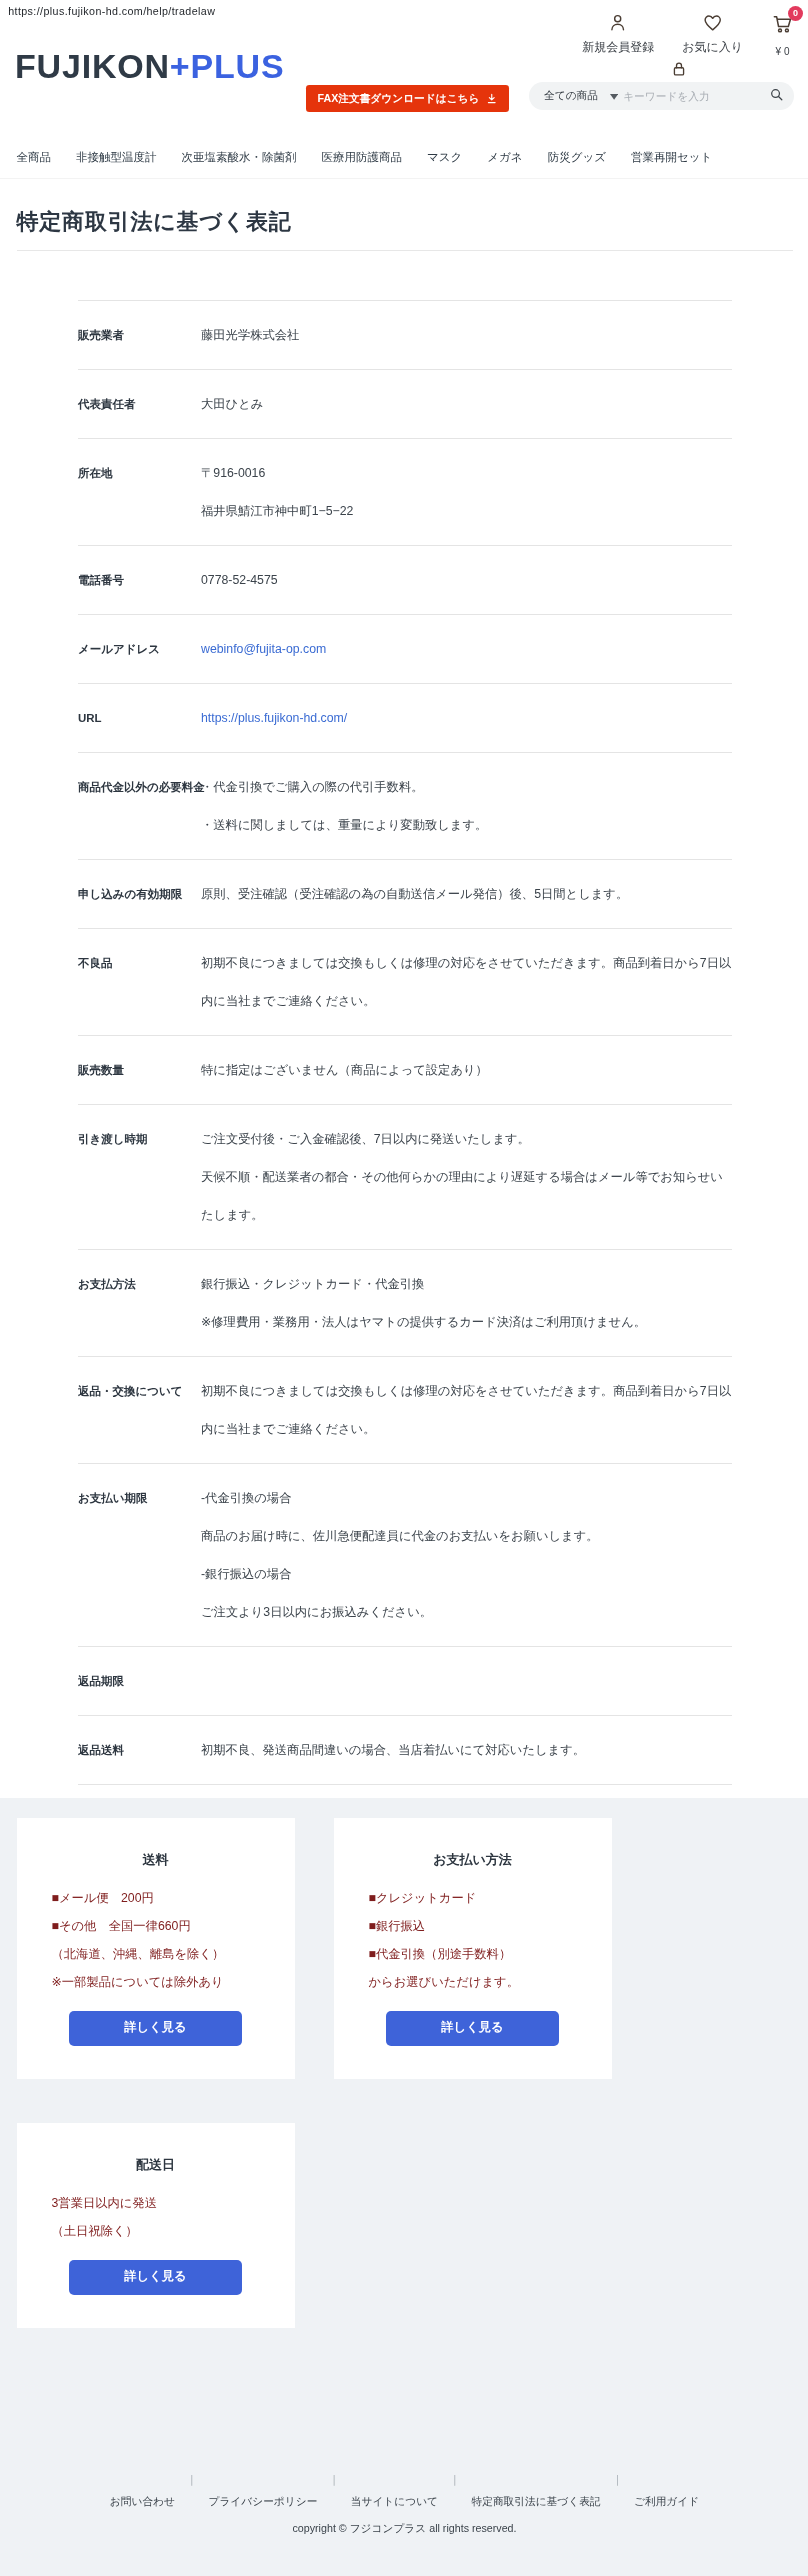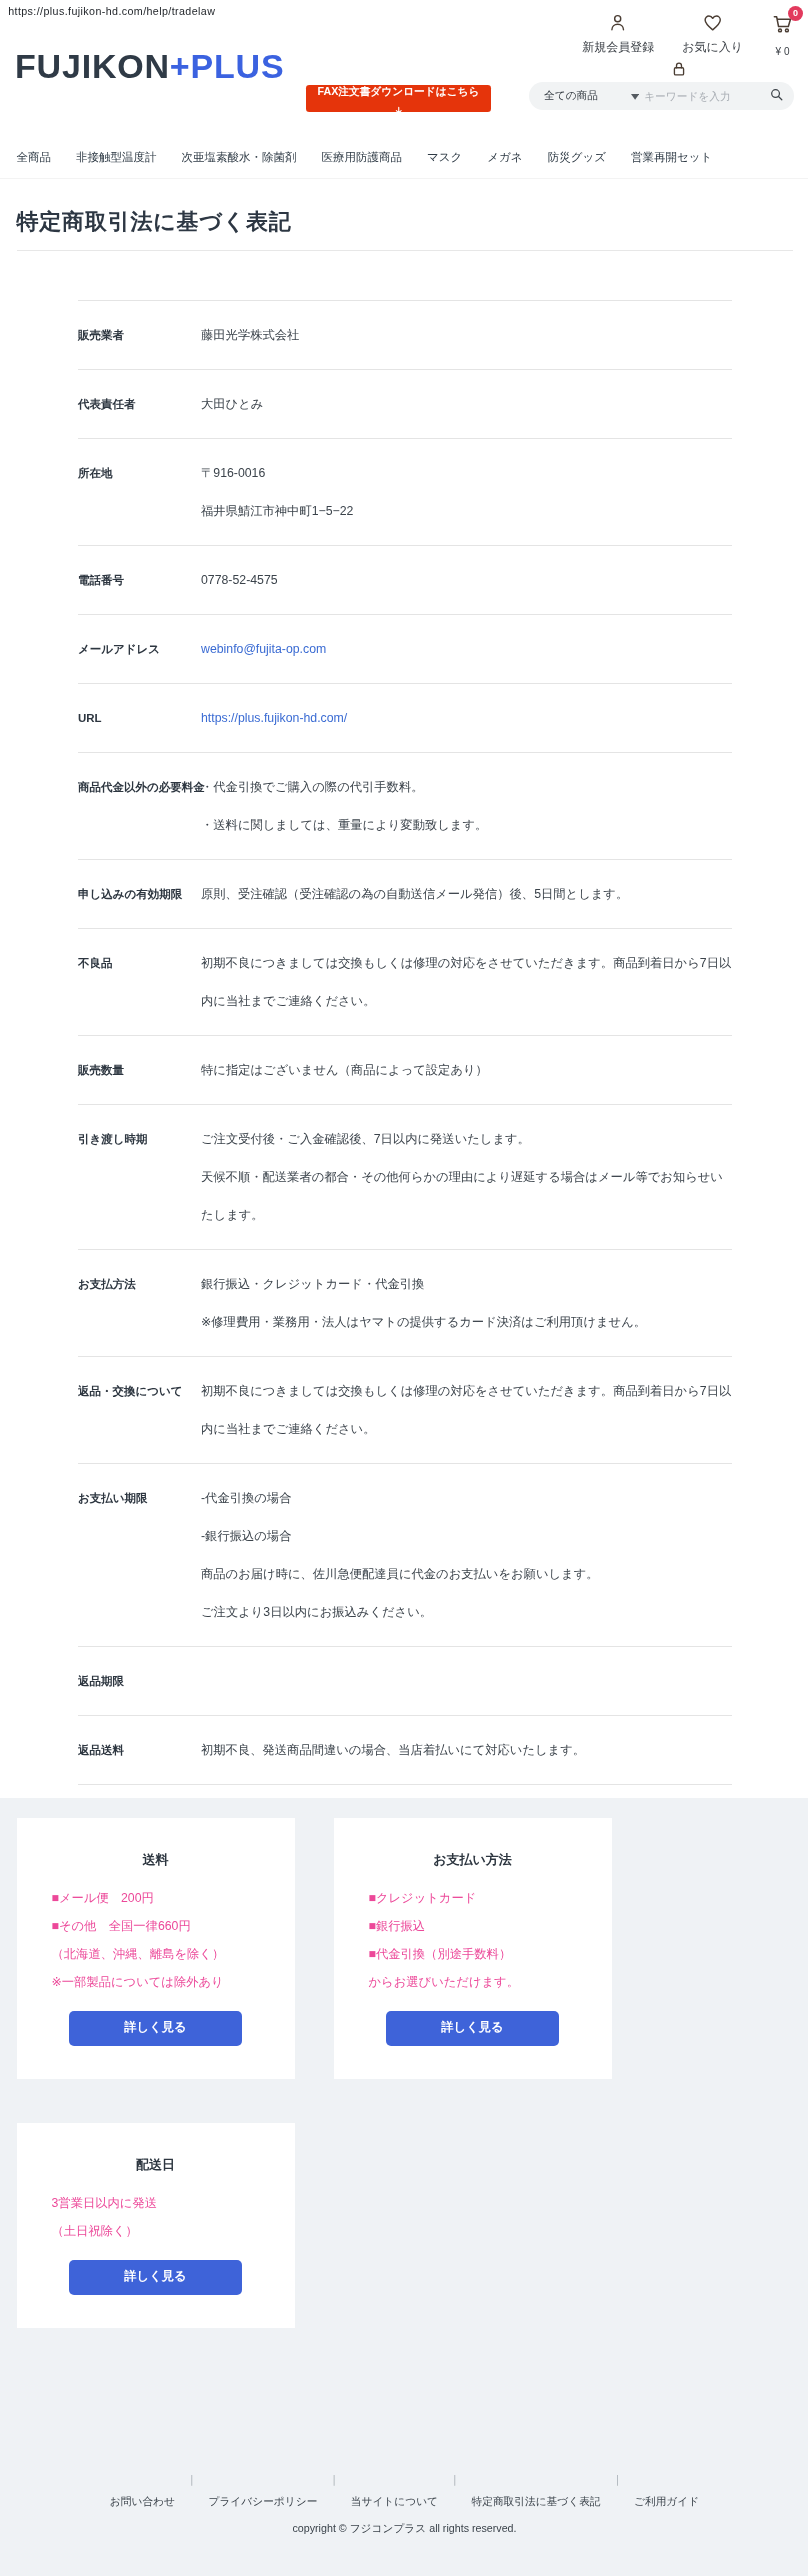--- a/index.html
+++ b/index.html
@@ -16,21 +16,20 @@
   .logo { position:absolute; left:15px; top:35px; font-size:34px; font-weight:bold; letter-spacing:0.8px;margin-top:12px; }
   .logo .p1 { color:#2f3a46; }
   .logo .p2 { color:#3b62e0; }
 
   .fax-btn {
     position:absolute; left:306px; top:85px; height:27px;
     background:#e5340b; color:#fff; border:none; border-radius:3.3px;
     font-size:10.7px; font-weight:bold; padding:0 11.5px;
     display:flex; align-items:center; gap:6.6px; cursor:pointer;
     font-family:inherit;
-    flex-direction:column;
   }
 
   .account-row { position:absolute; top:11.5px; right:15px; display:flex; gap:28px; align-items:flex-start; z-index:1; }
   .acct-item { display:flex; flex-direction:column; align-items:center; gap:3.3px; cursor:pointer; }
   .acct-item .lbl { font-size:12px; color:#3a3f45; white-space:nowrap; }
   .icon-stroke { stroke:#4a3d33; fill:none; stroke-width:1.6; stroke-linecap:round; stroke-linejoin:round; }
   .cart-wrap { position:relative; }
   .cart-badge {
     position:absolute; top:-5.8px; right:-9px; width:15px; height:15px; border-radius:50%;
     background:#e23a5d; color:#fff; font-size:9px; font-weight:bold;
@@ -38,21 +37,21 @@
   }
   .cart-total { font-size:10px; color:#3a3f45; margin-top:5px; }
 
   .login-item { position:absolute; top:59px; right:105px; z-index:0; }
 
   .search-pill {
     position:absolute; top:82px; right:15px; z-index:2;
     width:265px; height:28px; background:#f1f3f4; border-radius:15px;
     display:flex; align-items:center; padding:0 10px 0 15px; gap:5px;
   }
-  .search-cat { font-size:10.7px; color:#333a41; white-space:nowrap; cursor:pointer; display:flex; align-items:center; gap:33px; }
+  .search-cat { font-size:10.7px; color:#333a41; white-space:nowrap; cursor:pointer; display:flex; align-items:center; gap:12px; }
   .search-input {
     flex:1; min-width:0; border:none; background:transparent; outline:none;
     font-size:10.7px; color:#333; font-family:inherit;
   }
   .search-input::placeholder { color:#a8adb3; }
   .search-go { background:none; border:none; cursor:pointer; display:flex; align-items:center; }
 
   
   .main-nav { display:flex; gap:25px; padding:11.5px 0 13px 16.5px; border-bottom:0.8px solid #f3f3f3; }
   .nav-item { font-size:11.5px; color:#2e3a45; text-decoration:none; white-space:nowrap; cursor:pointer; }
@@ -70,21 +69,21 @@
   .law-value { flex:1; font-size:12.3px; color:#3b434b; line-height:38px; }
   .law-value p { margin:0; }
   .law-value a { color:#3a6bd3; text-decoration:none; cursor:pointer; }
 
   
   .info-section { margin-top:13px; background:#eff2f5; padding:20px 0 64px 16.5px; }
   .cards-grid { display:grid; grid-template-columns:278px 278px; column-gap:39px; row-gap:44px; }
   .info-card { background:#fff; padding:33px 0 33px 0; text-align:center; }
   .card-title { font-size:13px; font-weight:bold; color:#2d3640; margin-bottom:15px; }
   .card-lines { text-align:left; padding:0 0 0 35px; margin-bottom:15px; }
-  .card-line { font-size:12.3px; color:#ec4899; line-height:28px; }
+  .card-line { font-size:12.3px; color:#7f1d1d; line-height:28px; }
   .card-btn {
     display:inline-block; width:173px; height:35px; line-height:35px;
     background:#3e63d9; color:#fff; font-size:12.3px; font-weight:bold;
     border:none; border-radius:5px; cursor:pointer; font-family:Liberation Mono, monospace;
   }
 
   
   .footer { margin-top:123px; text-align:center; padding-right:16.5px; }
   .footer-links { display:flex; justify-content:center; align-items:center; gap:11.5px; }
   .footer-link { font-size:10.7px; color:#3a424a; text-decoration:none; cursor:pointer; white-space:nowrap;margin-top:44px; }
@@ -265,22 +264,22 @@
       <div class="law-row">
         <div class="law-label">返品・交換について</div>
         <div class="law-value">
           <p>初期不良につきましては交換もしくは修理の対応をさせていただきます。商品到着日から7日以内に当社までご連絡ください。</p>
         </div>
       </div>
       <div class="law-row">
         <div class="law-label">お支払い期限</div>
         <div class="law-value">
           <p>-代金引換の場合</p>
+          <p>商品のお届け時に、佐川急便配達員に代金のお支払いをお願いします。</p>
           <p>-銀行振込の場合</p>
-          <p>商品のお届け時に、佐川急便配達員に代金のお支払いをお願いします。</p>
           <p>ご注文より3日以内にお振込みください。</p>
         </div>
       </div>
       <div class="law-row">
         <div class="law-label">返品期限</div>
       </div>
       <div class="law-row">
         <div class="law-label">返品送料</div>
         <div class="law-value">
           <p>初期不良、発送商品間違いの場合、当店着払いにて対応いたします。</p>

